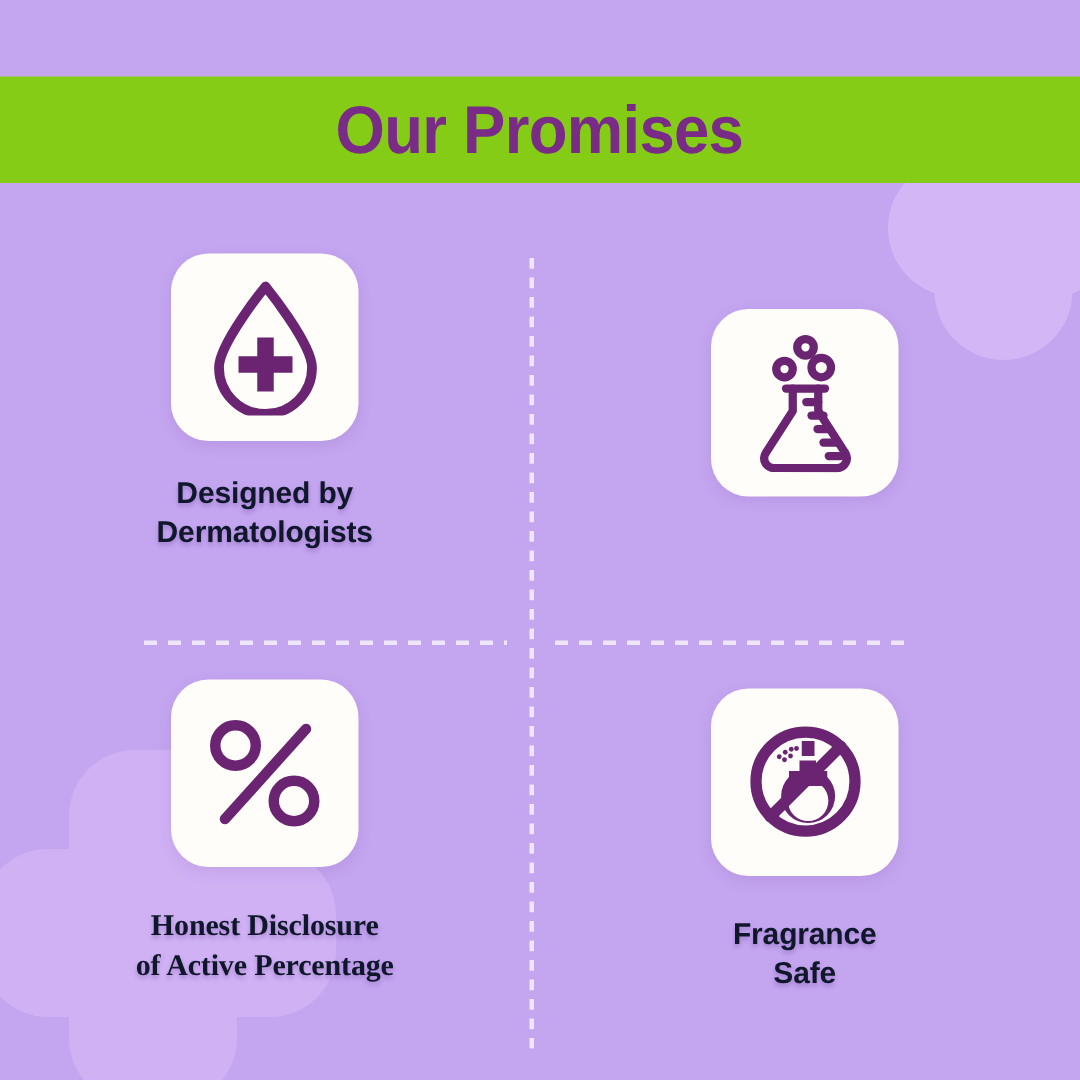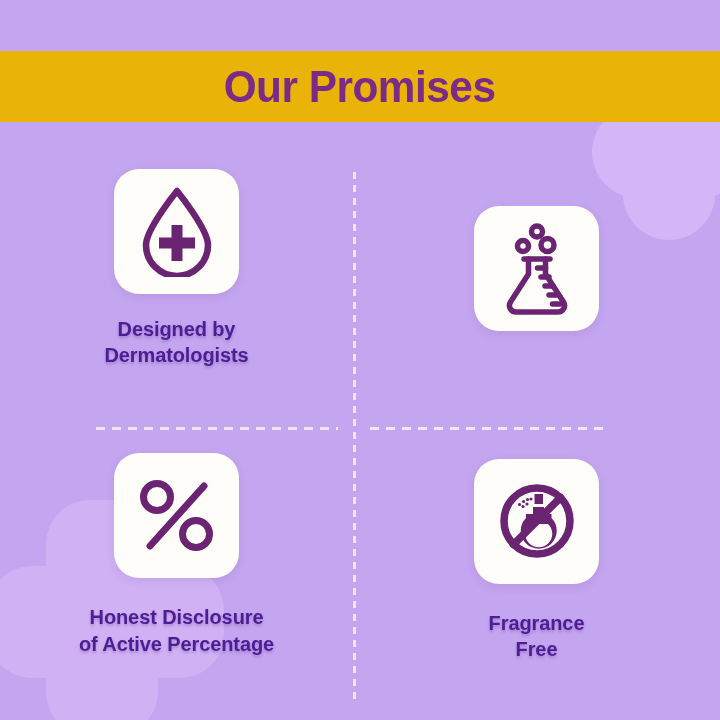--- a/index.html
+++ b/index.html
@@ -57,21 +57,21 @@
   .deco-bottomleft .q3 { left: 104px; top: 66px; width: 132px; height: 112px; }
   .deco-bottomleft .q4 { left: 58px;  top: 104px;width: 112px; height: 132px; }
 
   
   .banner {
     position: absolute;
     left: 0;
     top: 51px;
     width: 720px;
     height: 71px;
-    background: #eab308;
+    background: #84cc16;
     display: flex;
     align-items: center;
     justify-content: center;
     z-index: 4;
   }
   .banner-title {
     color: #7a2a87;
     font-size: 45px;
     font-weight: bold;
     letter-spacing: -0.5px;
@@ -128,36 +128,36 @@
     z-index: 3;
   }
   .cell {
     display: flex;
     flex-direction: column;
     align-items: center;
     justify-content: center;
   }
   .cell-1 { padding-bottom: 12px; }
   .cell-2 { padding-bottom: 12px; }
-  .cell-3 { padding-bottom: 37px; }
+  .cell-3 { padding-bottom: 37px; font-family: Liberation Serif, serif; }
   .cell-4 { padding-bottom: 26px; }
 
   .icon-card {
     width: 125px;
     height: 125px;
     background: #fffdfa;
     border-radius: 25px;
     display: flex;
     align-items: center;
     justify-content: center;
     box-shadow: 0 3px 10px rgba(90, 40, 120, 0.10);
   }
   .promise-label {
     margin-top: 22px;
-    color: #4c1d95;
+    color: #0f172a;
     font-size: 20px;
     font-weight: bold;
     line-height: 1.32;
     text-align: center;
     letter-spacing: -0.1px;
     text-shadow: 0 2px 3px rgba(122, 82, 168, 0.45);
     white-space: pre-line;
   }
   .cell-3 .promise-label,
   .cell-4 .promise-label {
@@ -256,17 +256,17 @@
                 <circle cx="38" cy="22" r="1.6"></circle>
                 <circle cx="26.5" cy="27.5" r="1.6"></circle>
               </g>
               <circle cx="44" cy="44" r="33" stroke="#6b2472" stroke-width="7.5" fill="none"></circle>
               <path d="M20.5 67.5 L67.5 20.5" stroke="#6b2472" stroke-width="7.5" stroke-linecap="round"></path>
             </g>
           </svg>
         </span>
       </div>
       <div class="promise-label">Fragrance
-Free</div>
+Safe</div>
     </div>
 
   </div>
 </div>
 
 </body></html>

